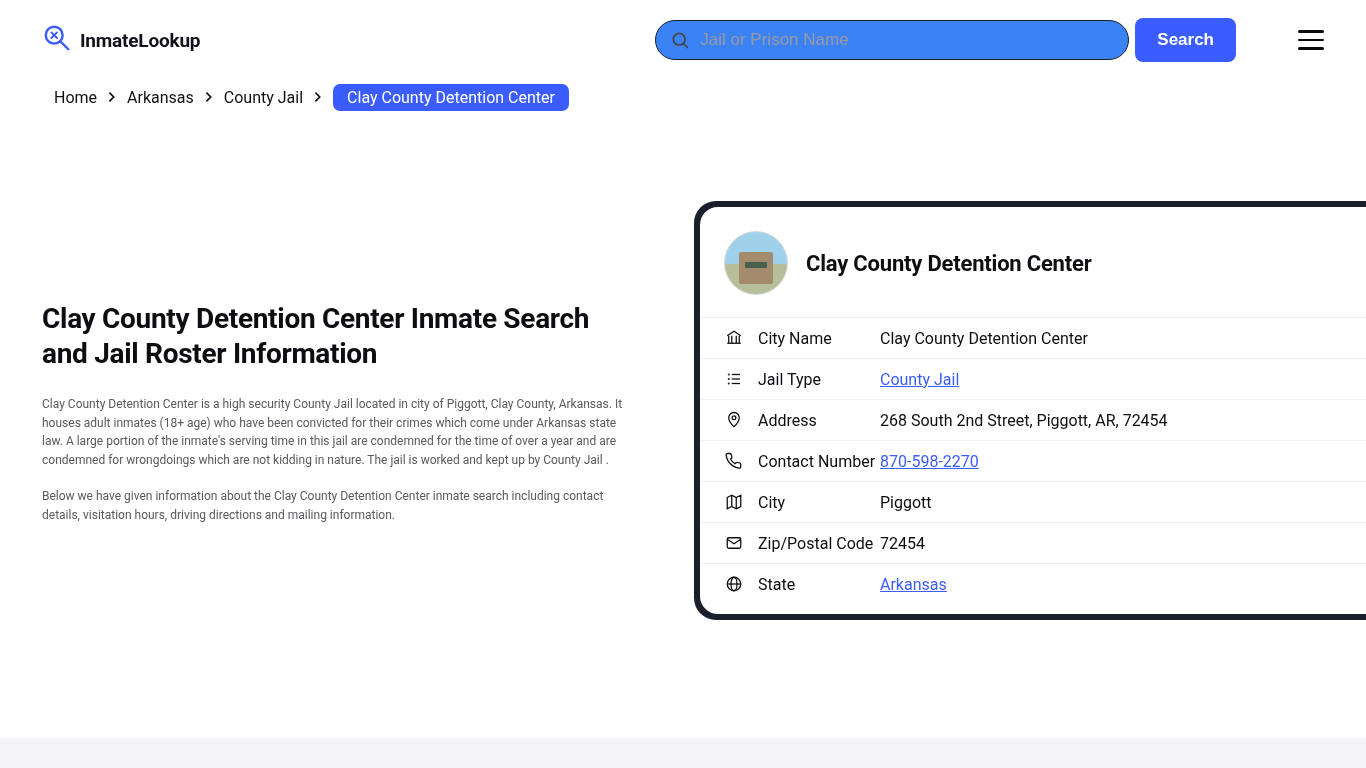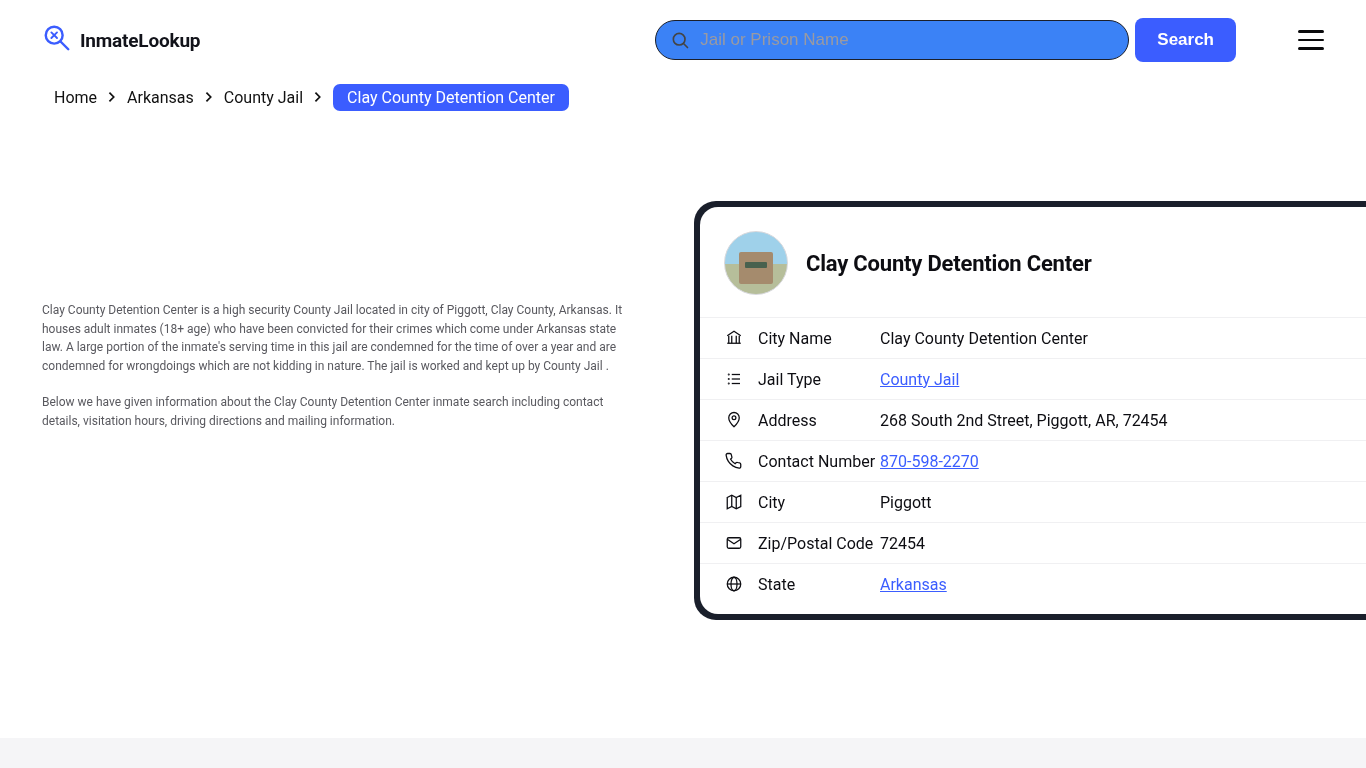--- a/index.html
+++ b/index.html
@@ -298,20 +298,21 @@
   <span class="sep">
     <svg viewBox="0 0 10 14" fill="none" stroke-width="2">
         <polyline points="2,2 7,7 2,12"></polyline>
       </svg>
   </span>
   <span class="crumb-active">Clay County Detention Center</span>
 </div>
 
 <div class="main">
   <div class="left">
+    <h1 class="page-title">Clay County Detention Center Inmate Search and Jail Roster Information</h1>
     <p class="para">Clay County Detention Center is a high security County Jail located in city of Piggott, Clay County, Arkansas. It houses adult inmates (18+ age) who have been convicted for their crimes which come under Arkansas state law. A large portion of the inmate's serving time in this jail are condemned for the time of over a year and are condemned for wrongdoings which are not kidding in nature. The jail is worked and kept up by County Jail .</p>
     <p class="para">Below we have given information about the Clay County Detention Center inmate search including contact details, visitation hours, driving directions and mailing information.</p>
   </div>
 
   <div class="card-wrap">
     <div class="card">
       <div class="card-header">
         <div class="avatar"></div>
         <div class="card-title">Clay County Detention Center</div>
       </div>

